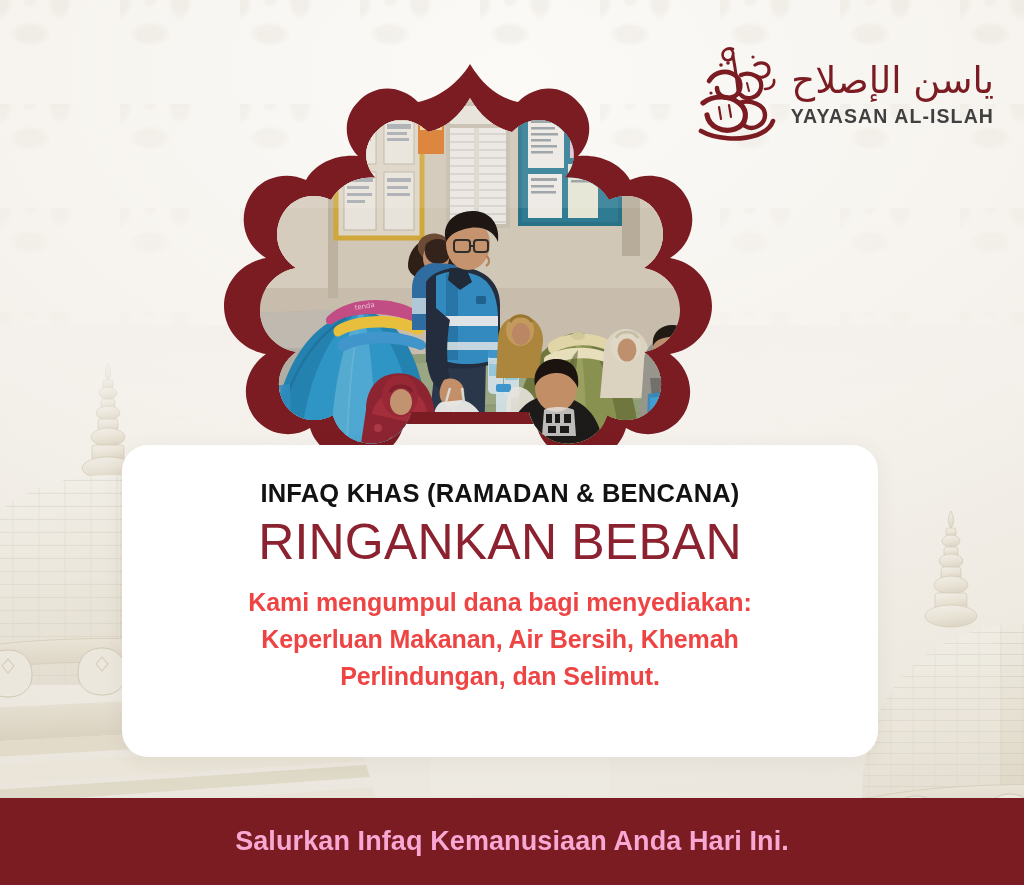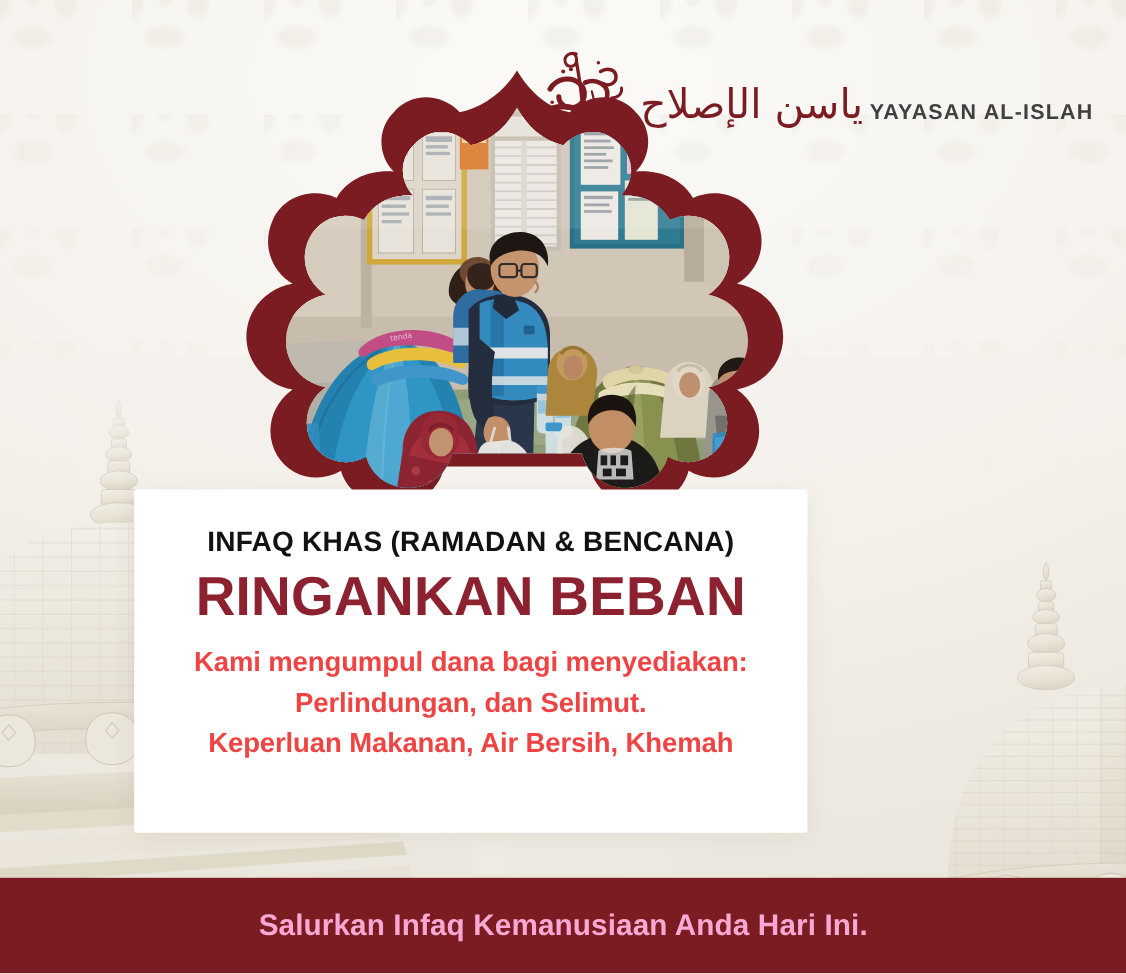--- a/index.html
+++ b/index.html
@@ -46,54 +46,54 @@
   
   .bg-mosque { position:absolute; left:0; bottom:0; width:1024px; height:560px; }
 
   
   .logo-block {
     position:absolute; right:30px; top:40px;
     width:300px; height:110px;
     display:flex; align-items:center; justify-content:flex-end; gap:10px;
   }
   .logo-mark { width:86px; height:100px; flex:0 0 auto; }
-  .logo-text-wrap { display:flex; flex-direction:row; align-items:flex-end; gap:6px; }
+  .logo-text-wrap { display:flex; flex-direction:column; gap:6px; }
   .logo-arabic {
     font-family:"DejaVu Sans", sans-serif;
     font-size:37px; line-height:1.02;
     color:#7b1b22; direction:rtl; white-space:nowrap;
     letter-spacing:-.5px;
   }
   .logo-latin {
     font-size:19.5px; font-weight:bold; letter-spacing:1.1px;
     color:#404040; white-space:nowrap;
   }
 
   
   .hero { position:absolute; left:150px; top:58px; width:640px; height:410px; }
   .hero svg { display:block; width:100%; height:100%; }
 
   
   .card {
     position:absolute; left:122px; top:445px;
-    width:612px; height:312px;
+    width:756px; height:312px;
     background:#ffffff;
-    border-radius:2px;
+    border-radius:26px;
     box-shadow:0 3px 22px rgba(90,70,50,.07);
     padding:34px 46px 26px;
     text-align:center;
     display:flex; flex-direction:column; align-items:center;
   }
   .kicker {
     font-size:25.5px; font-weight:bold; color:#121212;
     letter-spacing:.2px; white-space:nowrap;
     margin-bottom:8px;
   }
   .headline {
-    font-size:50px; font-weight:bold; color:#8c2230;
+    font-size:50px; font-weight:normal; color:#8c2230;
     line-height:1.04; letter-spacing:.2px;
     margin-bottom:16px;
   }
   .subcopy {
     font-size:25px; font-weight:bold; color:#ef4444;
     line-height:1.47; letter-spacing:-.1px;
     max-width:640px;
   }
 
   
@@ -570,22 +570,22 @@
     </svg>
   </div>
 
   <div class="card">
     <div class="kicker">INFAQ KHAS (RAMADAN &amp; BENCANA)</div>
     <div class="headline">
       <div>RINGANKAN BEBAN</div>
     </div>
     <div class="subcopy">
       <div>Kami mengumpul dana bagi menyediakan:</div>
+      <div>Keperluan Makanan, Air Bersih, Khemah</div>
       <div>Perlindungan, dan Selimut.</div>
-      <div>Keperluan Makanan, Air Bersih, Khemah</div>
     </div>
   </div>
 
   <div class="bottom-bar">
     <div class="bottom-bar-text">Salurkan Infaq Kemanusiaan Anda Hari Ini.</div>
   </div>
 
 </div>
 
 </body></html>

